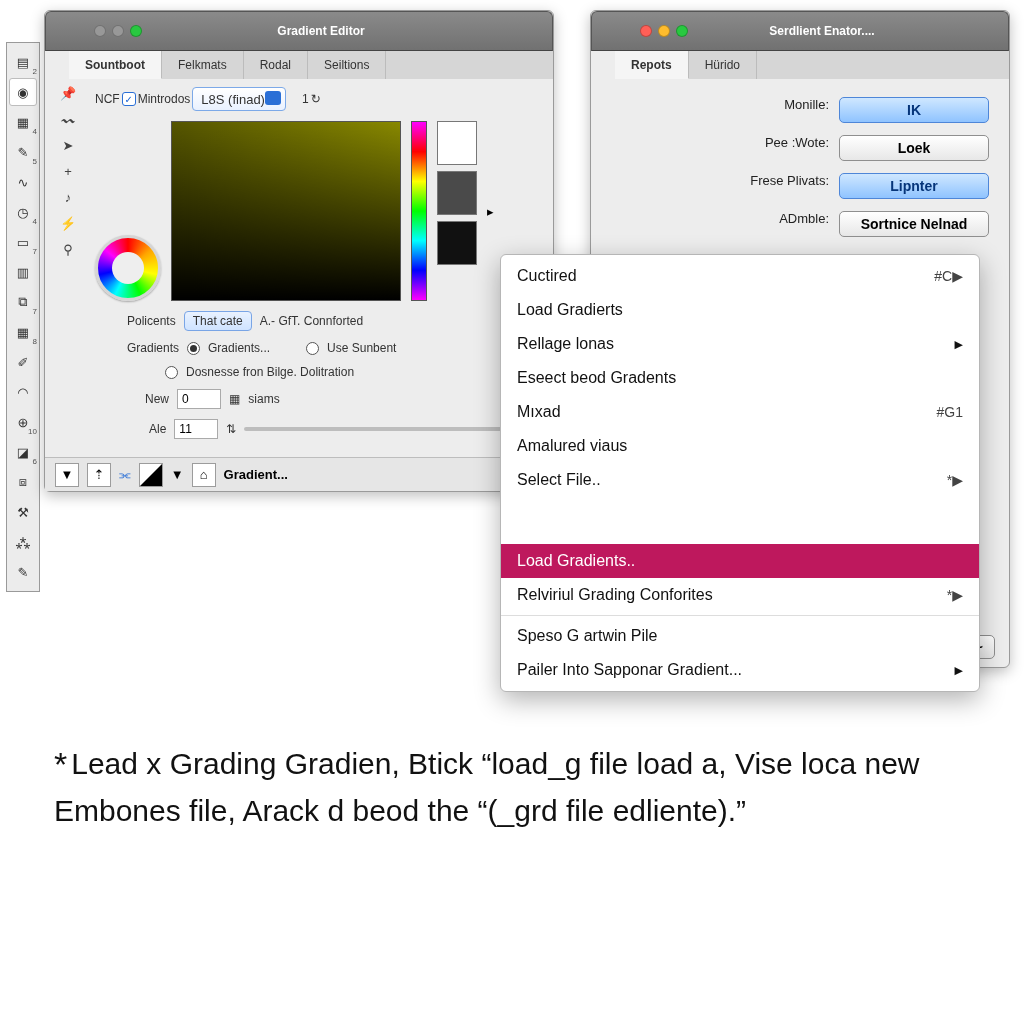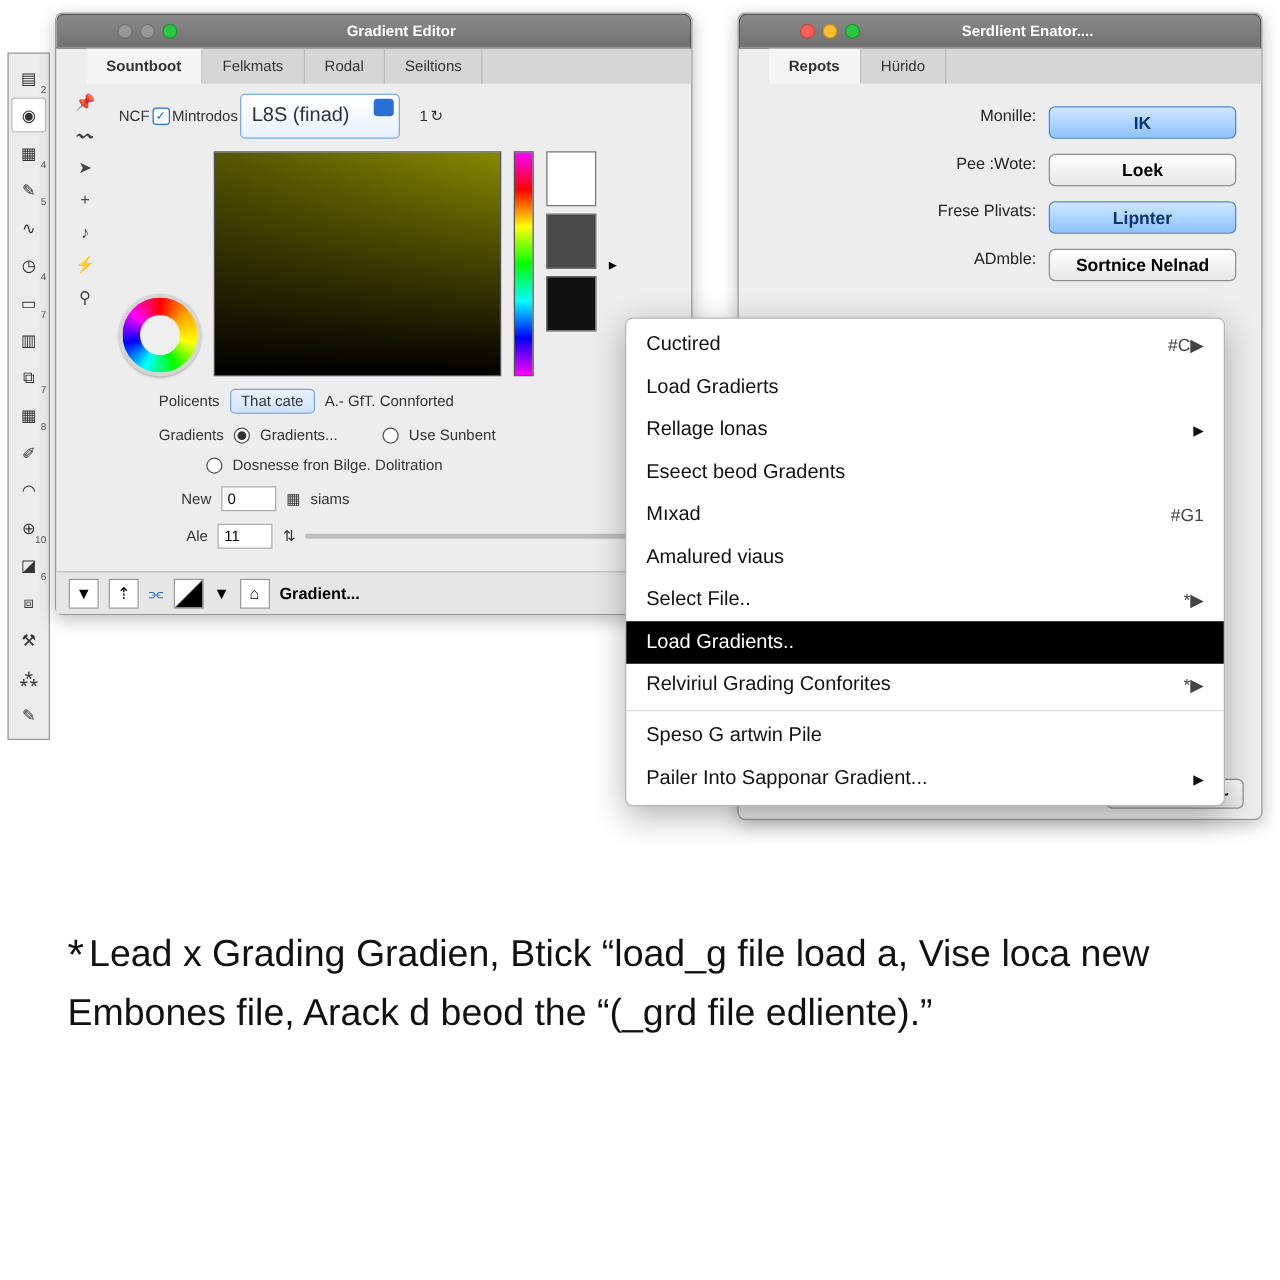--- a/index.html
+++ b/index.html
@@ -18,21 +18,21 @@
     position: relative; font-size: 13px; color: #333;
   }
   .tool-strip .cell.sel { background: #fff; border: 1px solid #bdbdbd; border-radius: 3px; }
   .tool-strip .cell .sub {
     position: absolute; right: 0; bottom: 0;
     font-size: 8px; color: #555;
   }
 
   
   .titlebar {
-    height: 28px;
+    height: 40px;
     background: linear-gradient(#8a8a8a, #717171);
     border: 1px solid #555; border-bottom-color: #444;
     border-radius: 6px 6px 0 0;
     display: flex; align-items: center;
     color: #fff; font-size: 12px; font-weight: 600; padding-left: 40px;
   }
   .traffic { display: flex; gap: 6px; padding-left: 8px; }
   .tl { width: 12px; height: 12px; border-radius: 50%; border: 1px solid rgba(0,0,0,.25); }
   .tl.red { background: #ff5f57; } .tl.yel { background: #febc2e; } .tl.grn { background: #28c840; }
   .tl.gray { background: #989898; }
@@ -55,23 +55,23 @@
   .tabs .tab.active { background: #f5f5f5; border-bottom: 1px solid #f5f5f5; font-weight: 600; }
   .win1 .body { padding: 8px 10px 10px 10px; position: relative; }
 
   .side-icons { position: absolute; left: 10px; top: 6px; width: 26px; display: flex; flex-direction: column; gap: 10px; }
   .side-icons span { height: 16px; display:flex; align-items:center; justify-content:center; font-size:13px; color:#444; }
 
   .toprow { display:flex; align-items:center; gap:2px; margin-left: 40px; font-size:12px; color:#333;text-align:right; }
   .chk { width:14px; height:14px; border:1px solid #2a6fd6; border-radius:3px; background:#fff; display:inline-flex; align-items:center; justify-content:center; }
   .chk::after { content:'✓'; font-size:10px; color:#1862d4; }
   .select {
-    height: 36px; border:1px solid #7ca9e8; border-radius:4px;
+    height: 24px; border:1px solid #7ca9e8; border-radius:4px;
     background: linear-gradient(#fff,#e9f1ff);
-    padding: 0 39px 0 8px; font-size:16px; display:flex; align-items:center;
+    padding: 0 20px 0 8px; font-size:13px; display:flex; align-items:center;
     position:relative; color:#333;
   }
   .select::after {
     content:''; position:absolute; right:4px; top:3px; width:16px; height:14px;
     background:#2a6fd6; border-radius:3px;
   }
 
   .picker-row { display:flex; margin-top:10px; margin-left:40px; gap:10px; }
   .wheel {
     width:66px; height:66px; border-radius:50%;
@@ -129,21 +129,21 @@
   .macbtn.small{min-width:110px;height:24px;}
 
   
   .menu {
     position:absolute; left:500px; top:254px; width:480px;
     background:#fff; border:1px solid #b6b6b6; border-radius:6px;
     box-shadow:0 8px 26px rgba(0,0,0,.3);
     padding:4px 0; font-size:16px; color:#111;
   }
   .menu .mi{ height:34px; display:flex; align-items:center; padding:0 16px; justify-content:space-between;}
-  .menu .mi.hl{ background:#000000; color:#fff; }
+  .menu .mi.hl{ background:#be185d; color:#fff;margin-top:47px; }
   .menu hr{ border:none; border-top:1px solid #ddd; margin:3px 0;}
   .menu .arrow::after{content:'▶'; font-size:11px;}
   .kbd{ font-size:14px; color:#444; }
 
   
   .caption {
     position:absolute; left:54px; right:40px; top:740px;
     font-size:30px; line-height:1.45; color:#111;
   }
   .caption .ast{ font-size:34px; vertical-align:-2px; margin-right:4px;}

